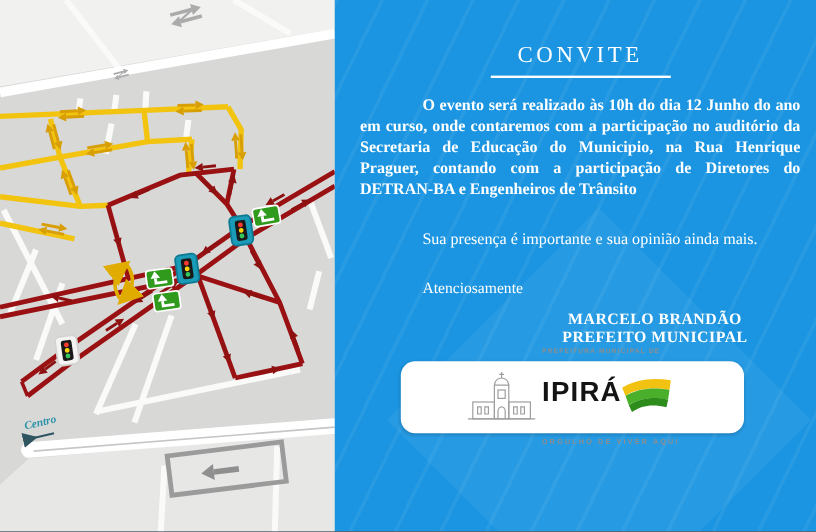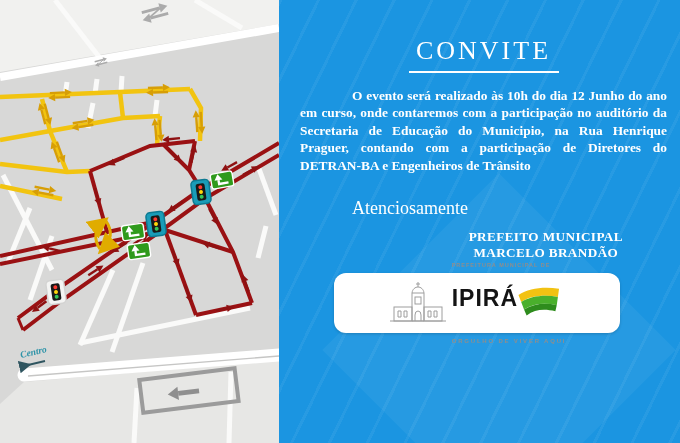--- a/index.html
+++ b/index.html
@@ -9,27 +9,27 @@
   .map-panel{flex:0 0 279px;width:279px;height:443px;background:#d8d8d7;}
   .map-panel svg{display:block;}
   
   .invite-panel{flex:1;position:relative;background:#1b95e1;color:#fff;
                 padding:36px 13px 0 21px;box-sizing:border-box;}
   .invite-panel::before{content:"";position:absolute;inset:0;z-index:0;
       background:repeating-linear-gradient(116deg,rgba(255,255,255,.055) 0 3px,rgba(255,255,255,0) 3px 34px);}
   .invite-panel::after{content:"";position:absolute;z-index:0;width:250px;height:250px;
       left:95px;top:225px;background:rgba(255,255,255,.05);transform:rotate(45deg);}
   .invite-panel > *{position:relative;z-index:1;}
-  h1.title{margin:0;font-weight:normal;font-size:26px;letter-spacing:3px;text-align:center;}
+  h1.title{margin:0;font-weight:normal;font-size:19px;letter-spacing:3px;text-align:center;}
   .title-rule{width:150px;height:2px;background:#fff;margin:5px auto 0;}
   .para{font-size:13.4px;line-height:1.3;text-align:justify;margin:0;text-indent:52px;}
   .para.p1{margin-top:22px;}
   .para.p2{margin-top:14px;font-weight:bold;}
   .para.p3{margin-top:24px;}
-  .closing{margin:24px 0 0;text-indent:52px;font-size:18px;}
+  .closing{margin:24px 0 0;text-indent:52px;font-size:13px;}
   .signature{margin:10px 44px 0 auto;width:max-content;text-align:center;
              font-weight:bold;font-size:13.2px;line-height:1.2;letter-spacing:.4px;}
   .logo-card{width:286px;height:60px;background:#fff;border-radius:12px;
              margin:12px 0 0 34px;display:flex;align-items:center;justify-content:center;
              box-shadow:0 1px 3px rgba(0,0,0,.18);}
   .logo-text{display:flex;flex-direction:column;align-items:flex-start;margin-left:4px;gap:20px;}
   .logo-pre{font-family:"Liberation Sans",sans-serif;font-weight:bold;font-size:5.5px;
             letter-spacing:1px;color:#8e8e8e;}
   .logo-city-row{display:flex;align-items:flex-start;}
   .logo-city{font-family:"Liberation Sans",sans-serif;font-weight:800;font-size:23px;
@@ -210,26 +210,27 @@
       <use href="#dgar"></use>
     </g>
   </svg>
   </div>
 
   <div class="invite-panel">
     <h1 class="title">CONVITE</h1>
     <div class="title-rule"></div>
 
     <p class="para p2">O evento será realizado às 10h do dia 12 Junho do ano em curso, onde contaremos com a participação no auditório da Secretaria de Educação do Municipio, na Rua Henrique Praguer, contando com a participação de Diretores do DETRAN-BA e Engenheiros de Trânsito</p>
+    <p class="para p3">Sua presença é importante e sua opinião ainda mais.</p>
 
     <p class="closing">Atenciosamente</p>
 
     <div class="signature">
+      <div>MARCELO BRANDÃO</div>
       <div>PREFEITO MUNICIPAL</div>
-      <div>MARCELO BRANDÃO</div>
     </div>
 
     <div class="logo-card">
       <svg width="60" height="44" viewBox="0 0 60 44">
         <g stroke="#9e9e9e" stroke-width="1" fill="none">
           <path d="M24,12 h12 v28 h-12 z"></path>
           <path d="M24,12 C25,4 35,4 36,12"></path>
           <line x1="30" y1="1" x2="30" y2="6"></line>
             <line x1="28" y1="3" x2="32" y2="3"></line>
           <rect x="6" y="26" width="18" height="14"></rect>

